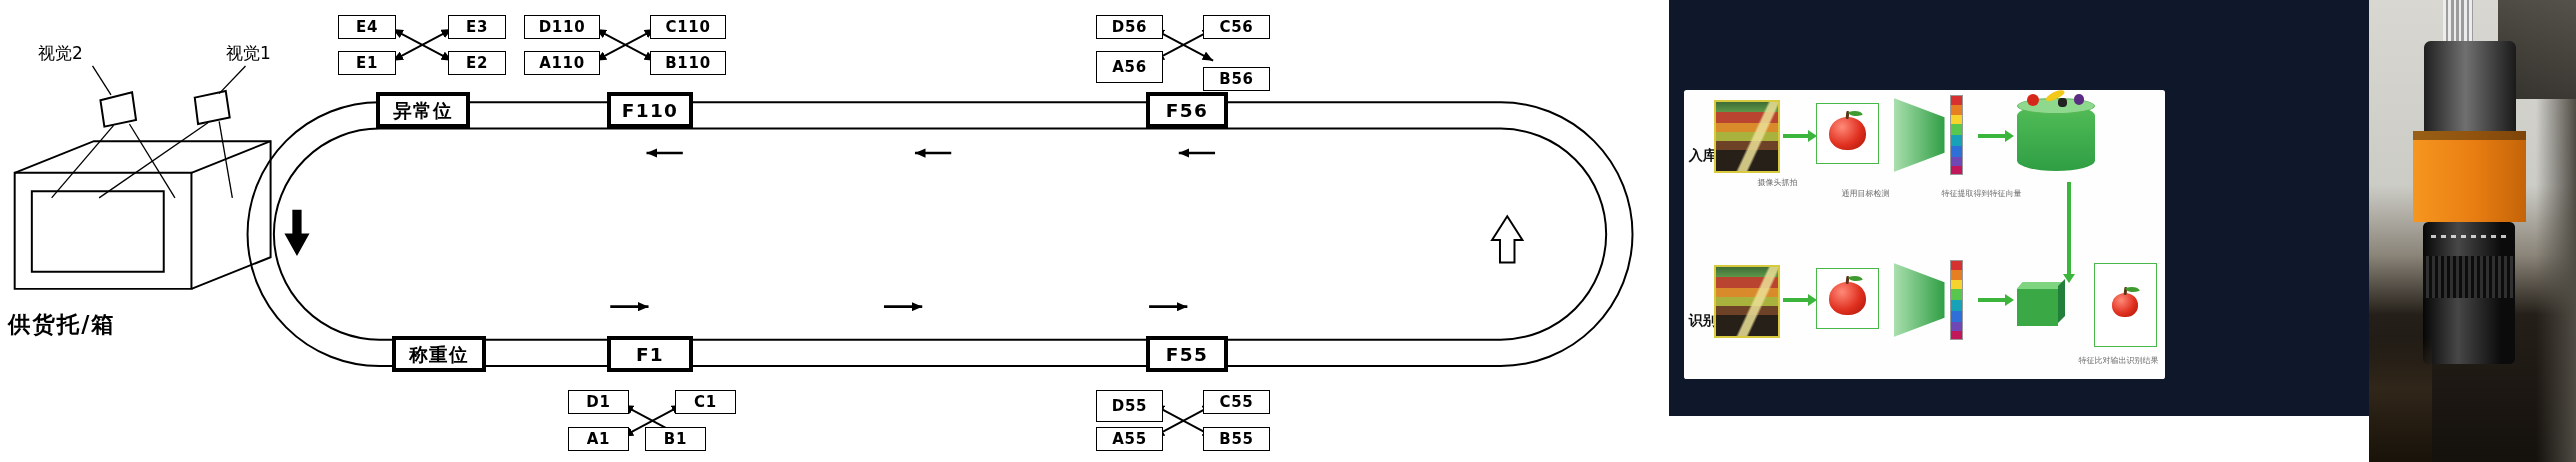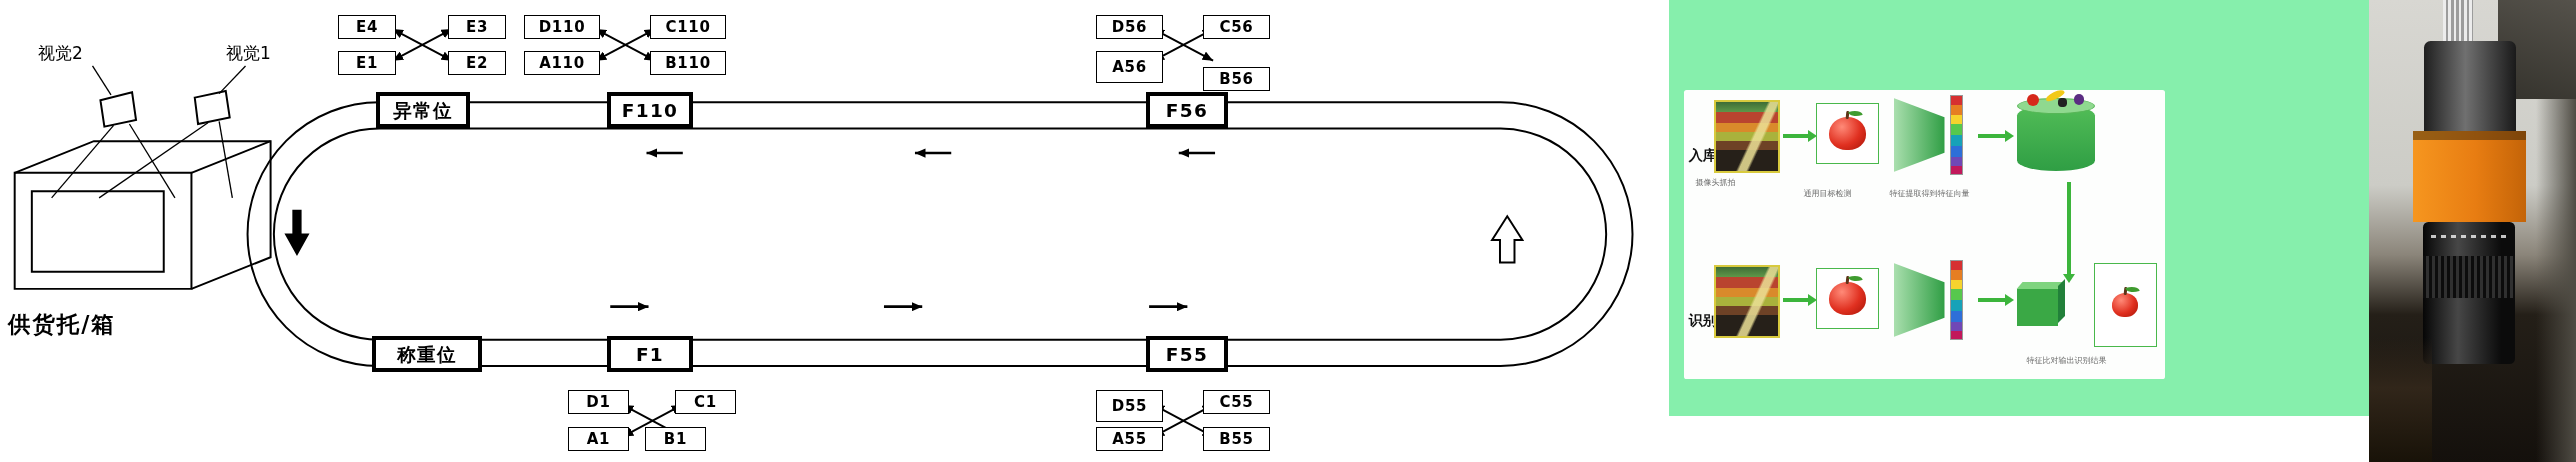--- a/index.html
+++ b/index.html
@@ -11,25 +11,25 @@
   .layer{position:absolute;left:0;top:0;}
   .box{position:absolute;background:#fff;border:4px solid #000000;box-sizing:border-box;
        display:flex;align-items:center;justify-content:center;z-index:2;}
   .station{font-size:18.5px;font-weight:700;letter-spacing:1.3px;}
   .slot{border-width:1.3px;font-size:15px;font-weight:600;letter-spacing:0.7px;}
   .txt{position:absolute;z-index:2;}
   .vision{font-size:17px;}
   .supply{font-size:22.4px;font-weight:700;letter-spacing:2px;}
 
   
-  .panel{position:absolute;left:1669px;top:0;width:700px;height:416px;background:#86efac;}
+  .panel{position:absolute;left:1669px;top:0;width:700px;height:416px;background:#0f172a;}
   .figure{position:absolute;left:14.5px;top:90px;width:481px;height:289px;background:#fdfefd;
           border-radius:2.6px;overflow:hidden;}
   .fig-label{position:absolute;font-size:14px;font-weight:600;color:#111;}
-  .cap{position:absolute;font-size:8px;color:#6b6b6b;text-align:left;}
+  .cap{position:absolute;font-size:8px;color:#6b6b6b;text-align:right;}
   .garrow{position:absolute;height:4px;background:#3cb53c;}
   .garrow::after{content:"";position:absolute;right:-8.6px;top:-4px;border-left:9.2px solid #3cb53c;
                  border-top:6px solid transparent;border-bottom:6px solid transparent;}
   .gvarrow{position:absolute;width:4px;background:#3cb53c;}
   .gvarrow::after{content:"";position:absolute;bottom:-8.6px;left:-4px;border-top:9.2px solid #3cb53c;
                   border-left:6px solid transparent;border-right:6px solid transparent;}
   .thumb{position:absolute;border:2px solid #d8ca3e;box-sizing:border-box;background:
     linear-gradient(115deg, transparent 55%, rgba(235,224,150,.85) 58% 66%, transparent 69%),
     linear-gradient(180deg,#3f6d36 0%,#5d9648 14%,#b9442f 14%,#b9442f 30%,#d98a2b 30%,#d98a2b 44%,
       #a9b23c 44%,#a9b23c 56%,#6e4226 56%,#6e4226 70%,#262019 70%,#262019 100%);}
@@ -146,21 +146,21 @@
         <line x1="315" y1="186" x2="150" y2="300"></line>
         <line x1="332" y1="184" x2="352" y2="300"></line>
         <line x1="140" y1="100" x2="168" y2="144"></line>
         <line x1="372" y1="100" x2="332" y2="142"></line>
       </g>
     </svg>
 
     <div class="box station" style="left:376px;top:92px;width:94px;height:36px">异常位</div>
     <div class="box station" style="left:607px;top:92px;width:86px;height:36px">F110</div>
     <div class="box station" style="left:1146px;top:92px;width:82px;height:36px">F56</div>
-    <div class="box station" style="left:372px;top:336px;width:110px;height:36px">称重位</div>
+    <div class="box station" style="left:392px;top:336px;width:94px;height:36px">称重位</div>
     <div class="box station" style="left:607px;top:336px;width:86px;height:36px">F1</div>
     <div class="box station" style="left:1146px;top:336px;width:82px;height:36px">F55</div>
 
     <div class="box slot" style="left:338px;top:14.5px;width:58px;height:24px">E4</div>
     <div class="box slot" style="left:448px;top:14.5px;width:58px;height:24px">E3</div>
     <div class="box slot" style="left:338px;top:51px;width:58px;height:24px">E1</div>
     <div class="box slot" style="left:448px;top:51px;width:58px;height:24px">E2</div>
 
     <div class="box slot" style="left:524px;top:14.5px;width:76px;height:24px">D110</div>
     <div class="box slot" style="left:650px;top:14.5px;width:76px;height:24px">C110</div>

